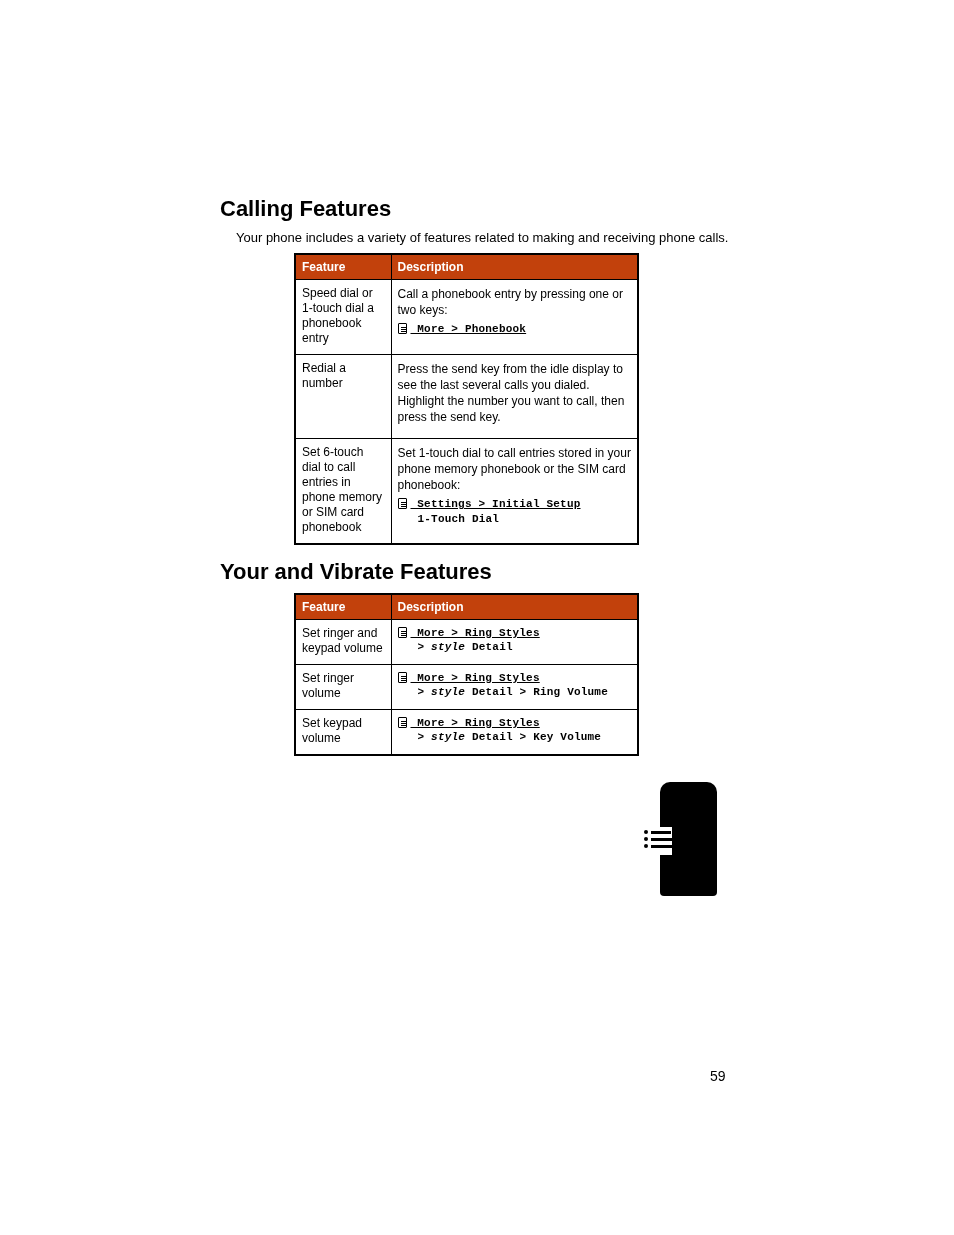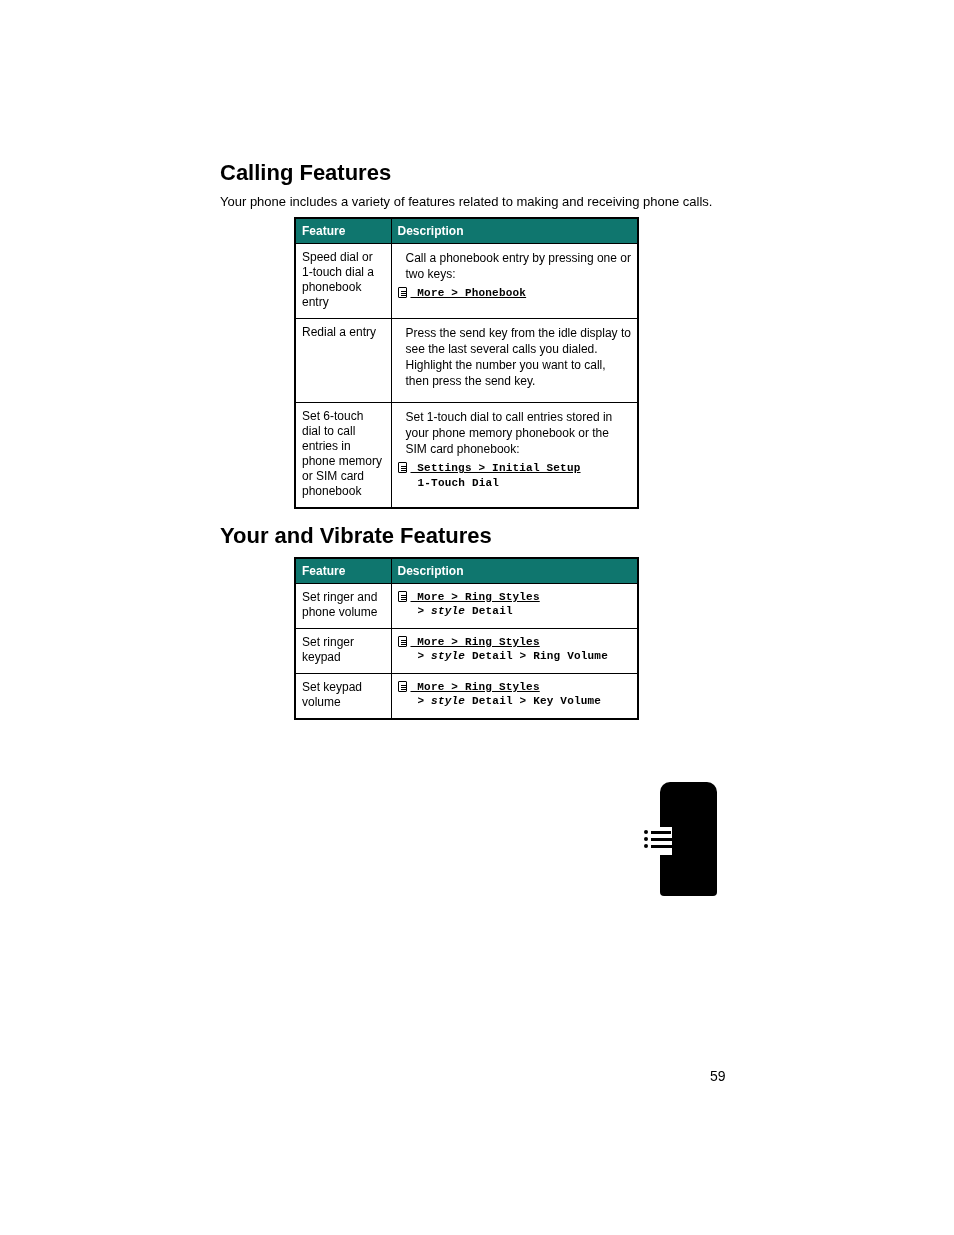--- a/index.html
+++ b/index.html
@@ -16,36 +16,38 @@
     position: absolute;
     left: 220px;
     top: 160px;
     width: 530px;
   }
   h2.section {
     font-size: 22px;
     font-weight: bold;
     margin-bottom: 8px;
     color: #000;
+    margin-top: 36px;
   }
   h2.section.compact { margin-top: 14px; margin-bottom: 8px;}
   p.lead {
     font-size: 13px;
     line-height: 1.3;
     margin-bottom: 6px;
+    margin-left: 16px;
   }
   table.feat {
     border-collapse: collapse;
     width: 345px;
     margin-left: 74px;
     border: 2px solid #000;
     font-size: 11px;
   }
   table.feat th {
-    background: #0f766e;
+    background: #c2410c;
     color: #fff;
     text-align: left;
     font-weight: bold;
     padding: 5px 6px;
     border: 1px solid #000;
     font-size: 12px;
   }
   table.feat td {
     border: 1px solid #000;
     vertical-align: top;
@@ -53,21 +55,21 @@
   }
   table.feat td.fcol {
     width: 96px;
     font-size: 12px;
     line-height: 1.25;
   }
   table.feat td.dcol {
     font-size: 11px;
     line-height: 1.35;
   }
-  .desc-body { margin-bottom: 4px; font-size: 12px; margin-left: 8px;}
+  .desc-body { margin-bottom: 4px; font-size: 12px;}
   .path {
     font-family: "Courier New", monospace;
     font-weight: bold;
     letter-spacing: 0.2px;
     font-size: 11px;
     line-height: 1.35;
     text-decoration: underline;
   }
   .menu-icon {
     display: inline-block;
@@ -132,21 +134,21 @@
     </thead>
     <tbody id="tbody1">
         <tr>
           <td class="fcol">Speed dial or 1-touch dial a phonebook entry</td>
           <td class="dcol">
             <div class="desc-body">Call a phonebook entry by pressing one or two keys:</div>
             <div class="path path-line"><span class="menu-icon"></span> More &gt; Phonebook</div>
           </td>
         </tr>
         <tr>
-          <td class="fcol">Redial a entry</td>
+          <td class="fcol">Redial a number</td>
           <td class="dcol">
             <div class="desc-body">Press the send key from the idle display to see the last several calls you dialed. Highlight the number you want to call, then press the send key.</div>
           </td>
         </tr>
         <tr>
           <td class="fcol">Set 6-touch dial to call entries in phone memory or SIM card phonebook</td>
           <td class="dcol">
             <div class="desc-body">Set 1-touch dial to call entries stored in your phone memory phonebook or the SIM card phonebook:</div>
             <div class="path path-line"><span class="menu-icon"></span> Settings &gt; Initial Setup</div>
             <div class="path path-line"><span class="indent">1-Touch Dial</span></div>
@@ -159,28 +161,28 @@
 
   <table class="feat">
     <thead>
       <tr>
         <th>Feature</th>
         <th>Description</th>
       </tr>
     </thead>
     <tbody id="tbody2">
         <tr>
-          <td class="fcol">Set ringer and phone volume</td>
+          <td class="fcol">Set ringer and keypad volume</td>
           <td class="dcol">
             <div class="path path-line"><span class="menu-icon"></span> More &gt; Ring Styles</div>
             <div class="path path-line"><span class="indent">&gt; <span style="font-style:italic">style</span> Detail</span></div>
           </td>
         </tr>
         <tr>
-          <td class="fcol">Set ringer keypad</td>
+          <td class="fcol">Set ringer volume</td>
           <td class="dcol">
             <div class="path path-line"><span class="menu-icon"></span> More &gt; Ring Styles</div>
             <div class="path path-line"><span class="indent">&gt; <span style="font-style:italic">style</span> Detail &gt; Ring Volume</span></div>
           </td>
         </tr>
         <tr>
           <td class="fcol">Set keypad volume</td>
           <td class="dcol">
             <div class="path path-line"><span class="menu-icon"></span> More &gt; Ring Styles</div>
             <div class="path path-line"><span class="indent">&gt; <span style="font-style:italic">style</span> Detail &gt; Key Volume</span></div>

